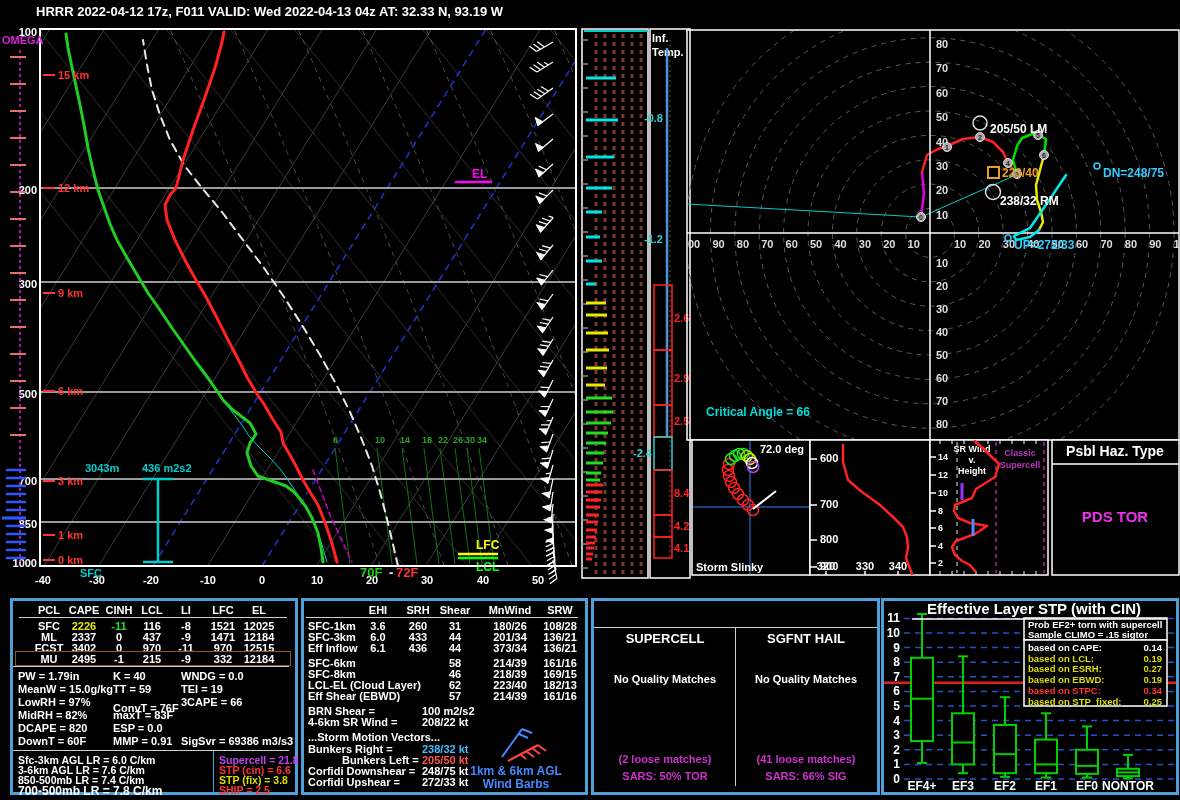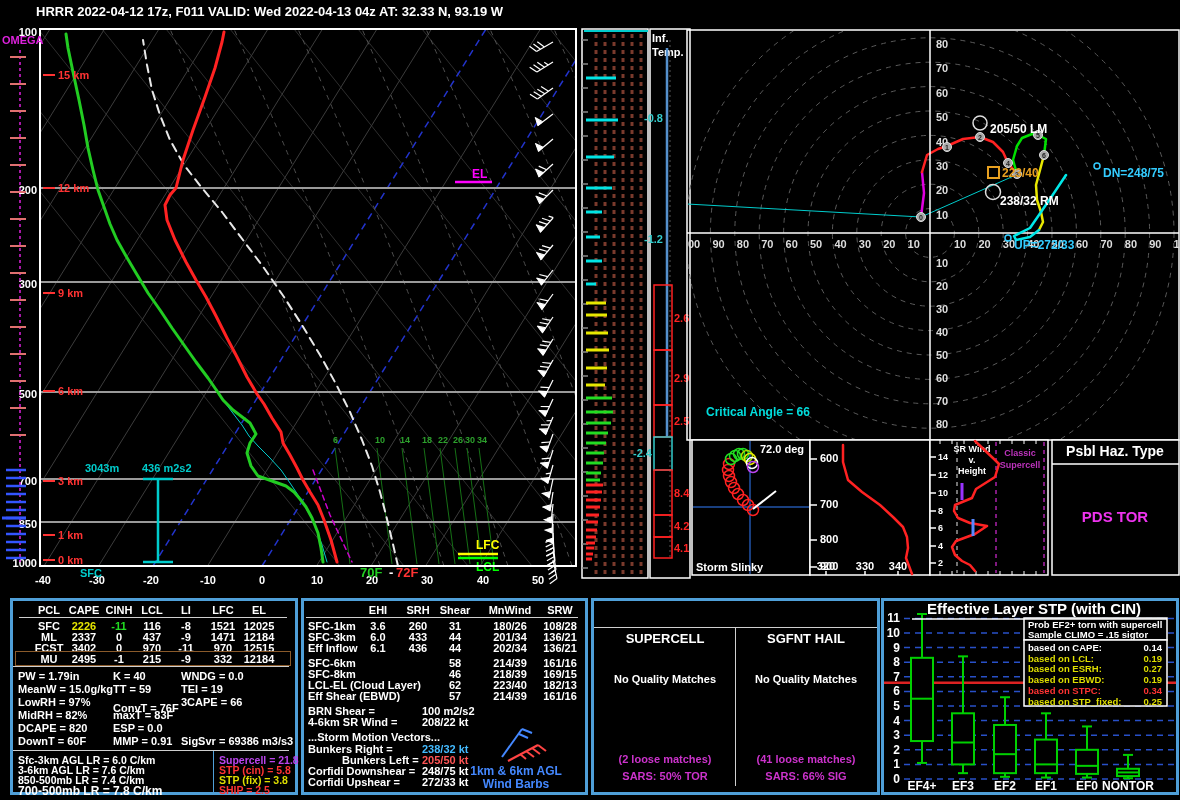--- a/index.html
+++ b/index.html
@@ -674,21 +674,21 @@
       <div class="abs t" style="left: 168px; top: 82px;">TEI = 19</div>
       <div class="abs t" style="left: 168px; top: 95px;">3CAPE = 66</div>
       <div class="abs t" style="left: 168px; top: 134px;">SigSvr = 69386 m3/s3</div>
       <div class="abs t" style="left: 0px; top: 149px; width: 276px; height: 1px; background: rgb(207, 207, 207);"></div>
       <div class="abs t" style="left: 5px; top: 153px; font-size: 10.5px;">Sfc-3km AGL LR = 6.0 C/km</div>
       <div class="abs t" style="left: 5px; top: 163px; font-size: 10.5px;">3-6km AGL LR = 7.6 C/km</div>
       <div class="abs t" style="left: 5px; top: 173px; font-size: 10.5px;">850-500mb LR = 7.4 C/km</div>
       <div class="abs t" style="left: 5px; top: 183px; font-size: 12px;">700-500mb LR = 7.8 C/km</div>
       <div class="abs t" style="left: 200px; top: 150px; width: 1px; height: 41px; background: rgb(79, 159, 216);"></div>
       <div class="abs t" style="left: 206px; top: 153px; font-size: 10.5px; color: rgb(187, 68, 238);">Supercell = 21.8</div>
-      <div class="abs t" style="left: 206px; top: 163px; font-size: 10.5px; color: rgb(255, 51, 51);">STP (cin) = 5.8</div>
+      <div class="abs t" style="left: 206px; top: 163px; font-size: 10.5px; color: rgb(255, 51, 51);">STP (cin) = 6.6</div>
       <div class="abs t" style="left: 206px; top: 173px; font-size: 10.5px; color: rgb(221, 221, 0);">STP (fix) = 3.8</div>
       <div class="abs t" style="left: 206px; top: 183px; font-size: 10.5px; color: rgb(255, 51, 51);">SHIP = 2.5</div>
     </div>
   <div class="panel" id="kin-panel" style="left:301px;width:281px;">
       <div class="abs t" style="left: 46px; top: 3px; width: 56px; text-align: center;">EHI</div>
       <div class="abs t" style="left: 86px; top: 3px; width: 56px; text-align: center;">SRH</div>
       <div class="abs t" style="left: 123px; top: 3px; width: 56px; text-align: center;">Shear</div>
       <div class="abs t" style="left: 178px; top: 3px; width: 56px; text-align: center;">MnWind</div>
       <div class="abs t" style="left: 228px; top: 3px; width: 56px; text-align: center;">SRW</div>
       <div class="abs t" style="left: 2px; top: 16px; width: 272px; height: 1px; background: rgb(207, 207, 207);"></div>
@@ -701,21 +701,21 @@
       <div class="abs t" style="left: 4px; top: 30px;">SFC-3km</div>
       <div class="abs t" style="left: 46px; top: 30px; width: 56px; text-align: center;">6.0</div>
       <div class="abs t" style="left: 86px; top: 30px; width: 56px; text-align: center;">433</div>
       <div class="abs t" style="left: 123px; top: 30px; width: 56px; text-align: center;">44</div>
       <div class="abs t" style="left: 178px; top: 30px; width: 56px; text-align: center;">201/34</div>
       <div class="abs t" style="left: 228px; top: 30px; width: 56px; text-align: center;">136/21</div>
       <div class="abs t" style="left: 4px; top: 41px;">Eff Inflow</div>
       <div class="abs t" style="left: 46px; top: 41px; width: 56px; text-align: center;">6.1</div>
       <div class="abs t" style="left: 86px; top: 41px; width: 56px; text-align: center;">436</div>
       <div class="abs t" style="left: 123px; top: 41px; width: 56px; text-align: center;">44</div>
-      <div class="abs t" style="left: 178px; top: 41px; width: 56px; text-align: center;">202/34</div>
+      <div class="abs t" style="left: 178px; top: 41px; width: 56px; text-align: center;">373/34</div>
       <div class="abs t" style="left: 228px; top: 41px; width: 56px; text-align: center;">136/21</div>
       <div class="abs t" style="left: 4px; top: 56px;">SFC-6km</div>
       <div class="abs t" style="left: 123px; top: 56px; width: 56px; text-align: center;">58</div>
       <div class="abs t" style="left: 178px; top: 56px; width: 56px; text-align: center;">214/39</div>
       <div class="abs t" style="left: 228px; top: 56px; width: 56px; text-align: center;">161/16</div>
       <div class="abs t" style="left: 4px; top: 67px;">SFC-8km</div>
       <div class="abs t" style="left: 123px; top: 67px; width: 56px; text-align: center;">46</div>
       <div class="abs t" style="left: 178px; top: 67px; width: 56px; text-align: center;">218/39</div>
       <div class="abs t" style="left: 228px; top: 67px; width: 56px; text-align: center;">169/15</div>
       <div class="abs t" style="left: 4px; top: 78px;">LCL-EL (Cloud Layer)</div>

